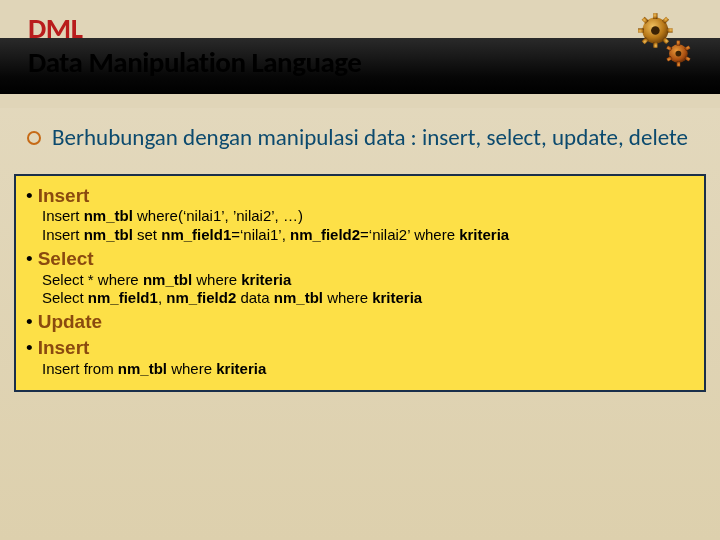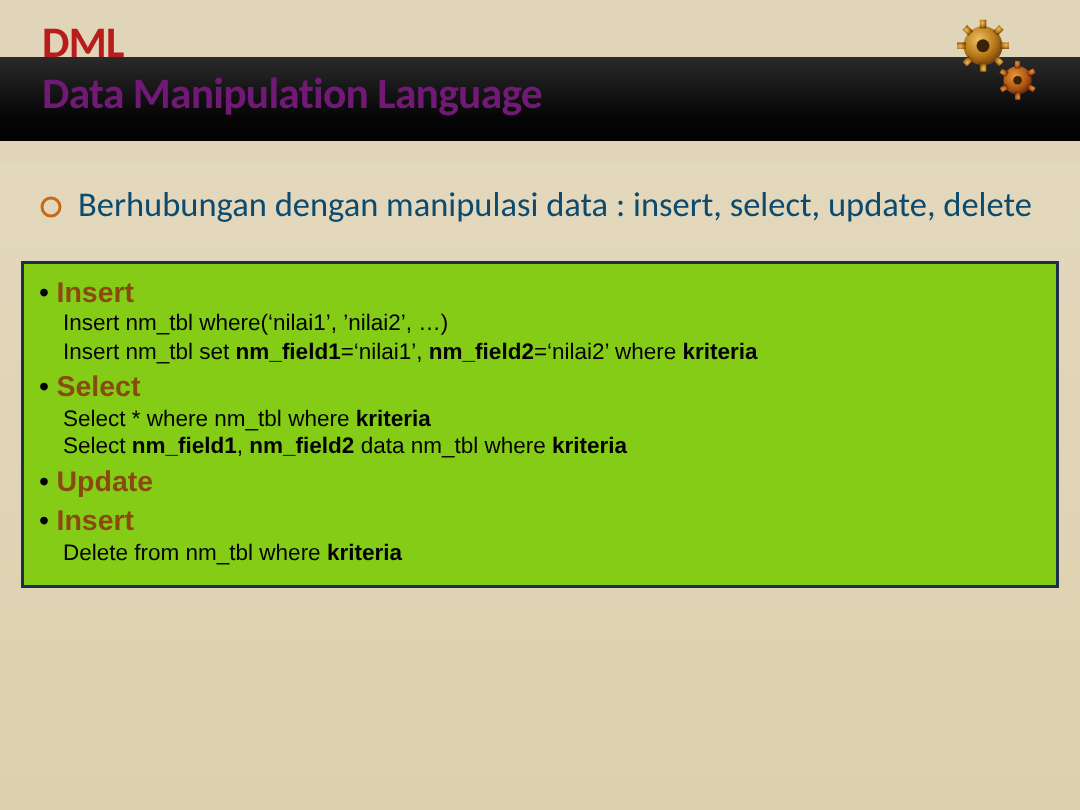--- a/index.html
+++ b/index.html
@@ -26,21 +26,21 @@
     font-size: 29px;
     font-weight: 700;
     color: #b91c1c;
     letter-spacing: -0.5px;
   }
   .title-line2 {
     position: absolute;
     left: 28px; top: 44px;
     font-size: 29px;
     font-weight: 700;
-    color: #701a75;
+    color: #000000;
     letter-spacing: -0.5px;
     text-align: center;
   }
   .gears {
     position: absolute;
     right: 20px; top: 6px;
     width: 72px; height: 72px;
   }
   .intro {
     padding: 16px 28px 8px 36px;
@@ -55,40 +55,40 @@
     width: 14px; height: 14px;
     border: 2px solid #c66a16;
     border-radius: 50%;
   }
   .intro-text {
     padding-left: 16px;
   }
   .content-box {
     margin: 14px 14px 0 14px;
     border: 2px solid #1a2f4a;
-    background: #84cc16;
+    background: #fde047;
     padding: 6px 10px 12px 10px;
   }
   .section-head {
     font-size: 19px;
     color: #000;
     font-family: Arial, sans-serif;
     line-height: 1.25;
     margin-top: 2px;
   }
   .section-head .bull { margin-right: 5px; }
   .section-head .kw { font-weight: 700; color: #8a4a0f; }
   .code-line {
     font-size: 15px;
     font-family: Arial, sans-serif;
     color: #000;
     line-height: 1.25;
     padding-left: 16px;
   }
-  .b { font-weight: 400; }
+  .b { font-weight: 700; }
   .bi { font-weight: 700; }
 </style>
 </head>
 <body>
 
 <div class="header-band">
   <div class="black-band"></div>
   <div class="title-line1">DML</div>
   <div class="title-line2">Data Manipulation Language</div>
   <div class="gears">
@@ -191,16 +191,16 @@
   </div>
 
   <div class="section-head">
     <span class="bull">•</span><span class="kw">Update</span>
   </div>
 
   <div class="section-head">
     <span class="bull">•</span><span class="kw">Insert</span>
   </div>
   <div class="code-line">
-    <span>Delete from </span><span class="b">nm_tbl</span><span> where </span><span class="bi">kriteria</span>
+    <span>Insert from </span><span class="b">nm_tbl</span><span> where </span><span class="bi">kriteria</span>
   </div>
 
 </div>
 
 </body></html>

